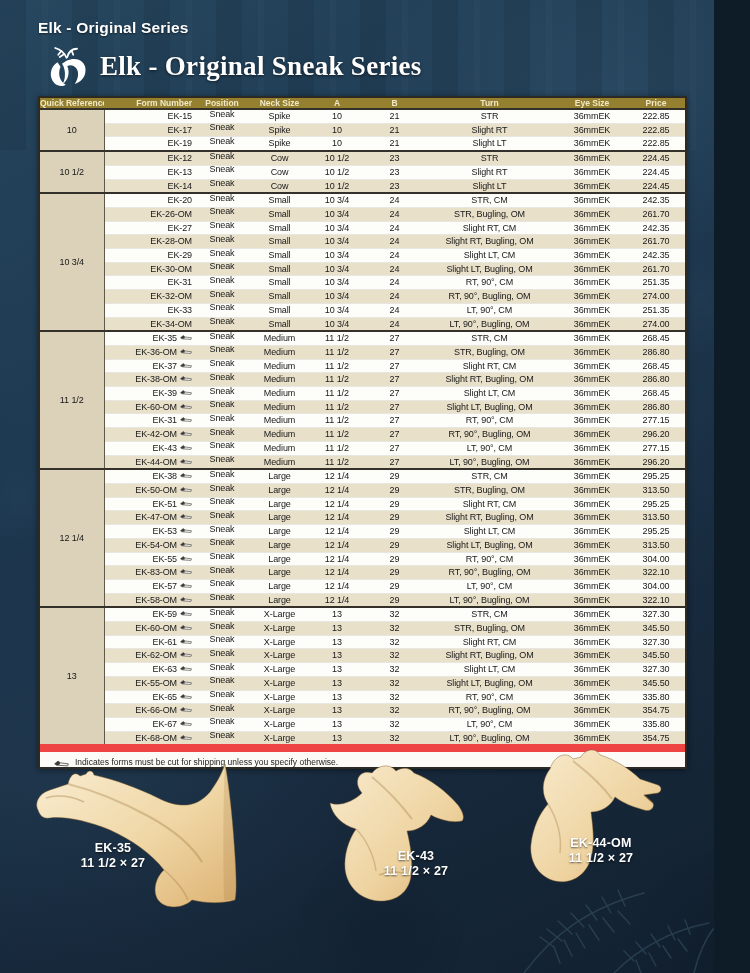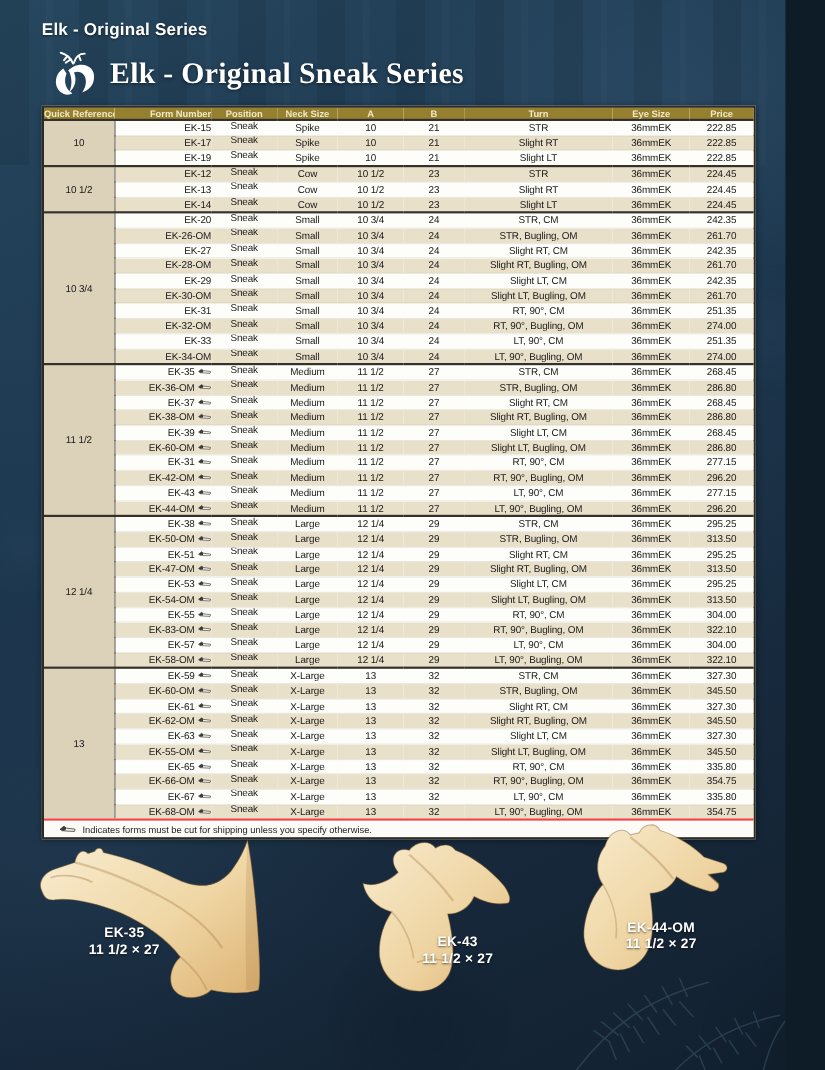--- a/index.html
+++ b/index.html
@@ -52,22 +52,22 @@
     letter-spacing:-0.1px;}
   tbody tr+tr td{border-top:1px solid rgba(60,50,30,0.10);}
   tr.white td{background:#fdfdfa;}
   tr.beige td{background:#e9e0ca;}
   td.qr-cell{background:#DCD2B9 !important;border-right:1px solid #5f594a;font-size:9px;
     text-align:center;vertical-align:middle;}
   td.fn-cell{text-align:right;padding-left:6px;}
   td.fn-cell .cut{margin-left:3px;vertical-align:1px;}
   td.price-cell{padding-right:14px;}
   .pos-raise{position:relative;top:-2.5px;display:inline-block;}
-  .footnote-row{display:flex;align-items:center;gap:6px;height:15px;background:#fcfbf7;
-    border-top:2px solid #ef4444;padding-left:14px;font-size:8.5px;color:#1c1c1c;}
+  .footnote-row{display:flex;align-items:flex-end;gap:6px;height:15px;background:#fcfbf7;
+    border-top:8px solid #ef4444;padding-left:14px;font-size:8.5px;color:#1c1c1c;}
 
   
   .product-svg{position:absolute;}
   .product-label{position:absolute;color:#fff;font-weight:bold;font-size:12.5px;line-height:1.22;
     text-align:center;text-shadow:0 1px 2px rgba(0,0,0,.6);letter-spacing:.2px;}
   .page-number{position:absolute;left:20px;top:989px;color:#f4f4f4;font-size:17px;font-weight:bold;
     text-shadow:0 1px 2px rgba(0,0,0,.6);}
 </style>
 </head>
 <body>

